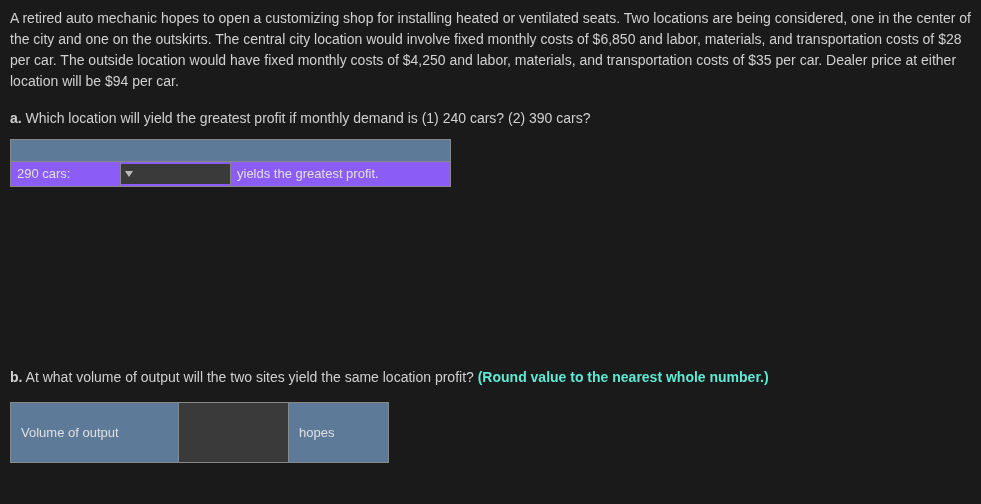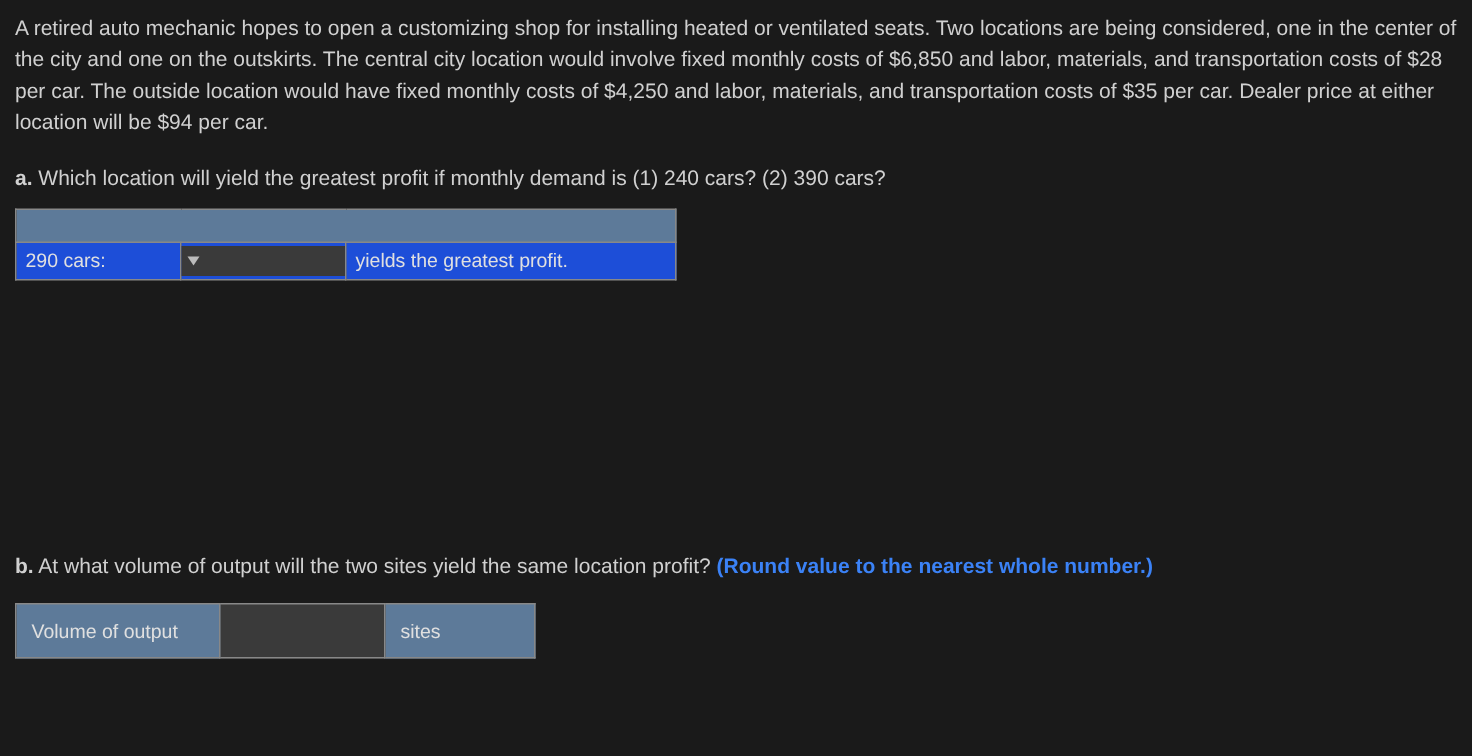--- a/index.html
+++ b/index.html
@@ -24,21 +24,21 @@
     border: 1px solid #888;
     font-size: 13px;
     color: #e0e0e0;
     vertical-align: middle;
   }
   table.answer thead th {
     background: #5d7a99;
     height: 22px;
   }
   table.answer tbody td {
-    background: #1d4ed8;
+    background: #8b5cf6;
     padding: 2px 6px;
     height: 20px;
     margin-top: 32px;
   }
   .sel-cell { width: 110px; padding: 0 !important; }
   .label-cell { width: 110px; }
   .text-cell { width: 220px; }
   .drop {
     width: 100%;
     height: 20px;
@@ -48,33 +48,33 @@
   .drop::after {
     content: "";
     position: absolute;
     left: 4px; top: 7px;
     width: 0; height: 0;
     border-left: 4px solid transparent;
     border-right: 4px solid transparent;
     border-top: 6px solid #bbb;
   }
   .question-b { margin-bottom: 14px; }
-  .round-note { color: #3b82f6; font-weight: bold; }
+  .round-note { color: #5eead4; font-weight: bold; }
   table.answer-b { border-collapse: collapse; }
   table.answer-b td {
     border: 1px solid #888;
     font-size: 13px;
     color: #e0e0e0;
     height: 22px;
     vertical-align: middle;
   }
   .hdr-cell {
     background: #5d7a99;
-    padding: 8px 10px;
-    width: 136px;
+    padding: 20px 10px;
+    width: 168px;
   }
   .input-cell {
     background: #3a3a3a;
     width: 110px;
   }
   .unit-cell {
     background: #5d7a99;
     padding: 2px 10px;
     width: 100px;
   }
@@ -110,16 +110,16 @@
   <span class="part-label">b.</span>
   <span>At what volume of output will the two sites yield the same location profit?</span>
   <span class="round-note">(Round value to the nearest whole number.)</span>
 </div>
 
 <table class="answer-b">
   <tbody>
       <tr>
     <td class="hdr-cell">Volume of output</td>
     <td class="input-cell"></td>
-    <td class="unit-cell">sites</td>
+    <td class="unit-cell">hopes</td>
   </tr>
 </tbody>
   </table>
 
 </body></html>

